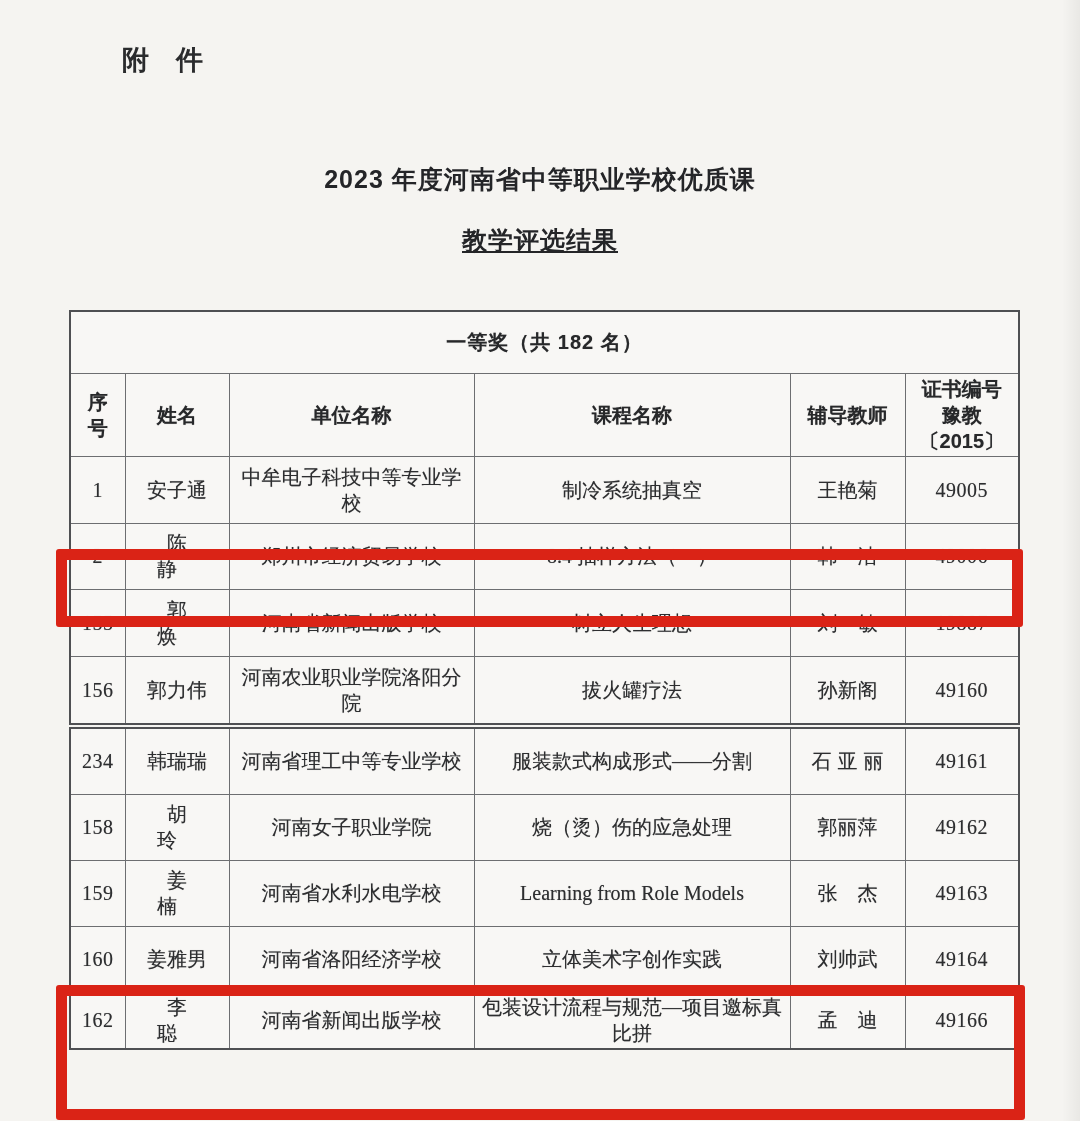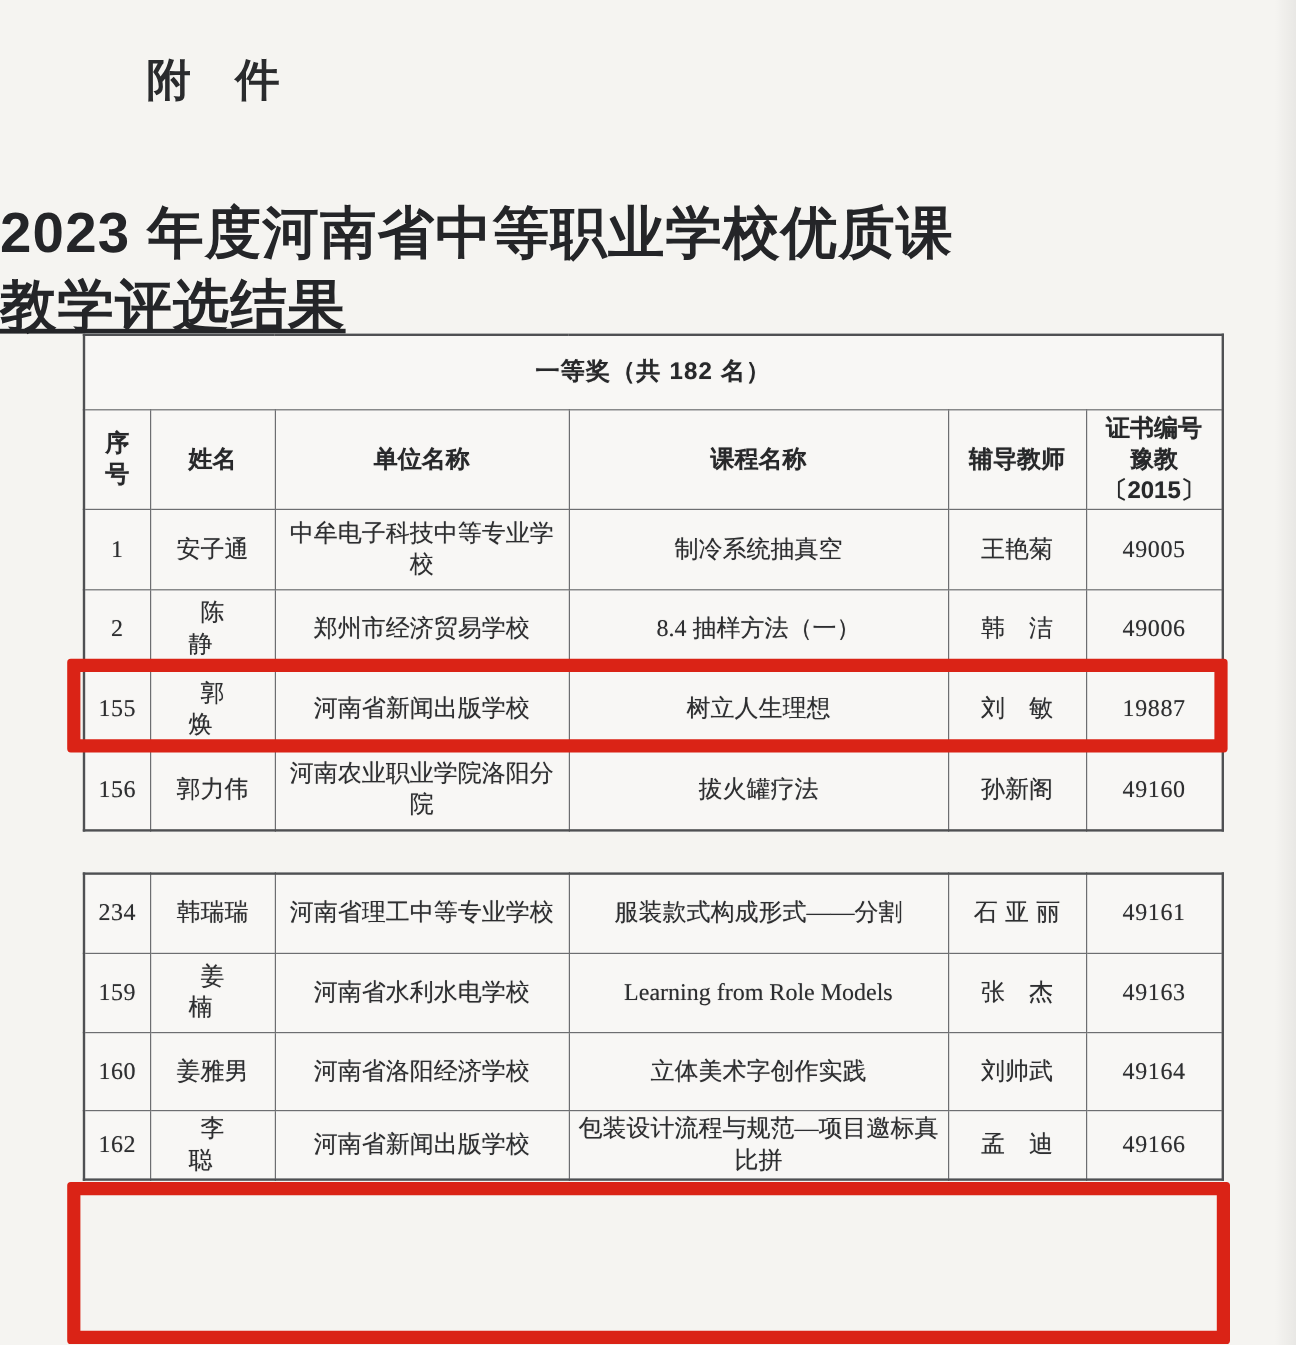--- a/index.html
+++ b/index.html
@@ -13,37 +13,38 @@
     color:#2d2e30;
   }
   .page::after{ 
     content:""; position:absolute; top:0; right:0; width:18px; height:100%;
     background:linear-gradient(to right, rgba(0,0,0,0), rgba(0,0,0,0.05));
     pointer-events:none;
   }
   .attachment {
     position:absolute; left:122px; top:42px;
     font-family:"Liberation Sans","DejaVu Sans",sans-serif;
-    font-weight:700; font-size:37px; color:#2a2b2d;
+    font-weight:700; font-size:27px; color:#2a2b2d;
   }
   .title {
     position:absolute; left:0; width:100%;
-    font-family:"Liberation Sans","DejaVu Sans",sans-serif;
-    font-weight:700; font-size:47px; letter-spacing:1px; color:#242528;
+    text-align:center;
+    font-family:"Liberation Sans","DejaVu Sans",sans-serif;
+    font-weight:700; font-size:25px; letter-spacing:1px; color:#242528;
   }
   .title1 { top:163px; }
   .title2 { top:224px;text-decoration:underline; }
 
   table.results {
     position:absolute; left:69px; width:949px;
     border-collapse:collapse; table-layout:fixed;
     background:#f8f7f5;
     border:2px solid #4f5053;
   }
-  .t1 { top:278px;padding-left:40px; }
+  .t1 { top:310px;padding-left:40px; }
   .t2 { top:727px; }
   table.results th, table.results td {
     border:1.5px solid #6d6e71;
     vertical-align:middle;
     font-size:20px;
     text-align:center;
     padding:2px 4px;
     line-height:26px;
     text-shadow:0 0 0.7px rgba(40,40,40,0.45);
   }
@@ -157,20 +158,28 @@
     <tbody>
         <tr style="height:66px">
       <td class="c-no">234</td>
       <td class="c-name">韩瑞瑞</td>
       <td class="c-unit">河南省理工中等专业学校</td>
       <td class="c-course">服装款式构成形式——分割</td>
       <td class="c-tutor sp3">石亚丽</td>
       <td class="c-cert">49161</td>
     </tr>
     <tr style="height:66px">
+      <td class="c-no">158</td>
+      <td class="c-name sp2">胡玲</td>
+      <td class="c-unit">河南女子职业学院</td>
+      <td class="c-course">烧（烫）伤的应急处理</td>
+      <td class="c-tutor">郭丽萍</td>
+      <td class="c-cert">49162</td>
+    </tr>
+    <tr style="height:66px">
       <td class="c-no">159</td>
       <td class="c-name sp2">姜楠</td>
       <td class="c-unit">河南省水利水电学校</td>
       <td class="c-course">Learning from Role Models</td>
       <td class="c-tutor sp2">张杰</td>
       <td class="c-cert">49163</td>
     </tr>
     <tr style="height:65px">
       <td class="c-no">160</td>
       <td class="c-name">姜雅男</td>

